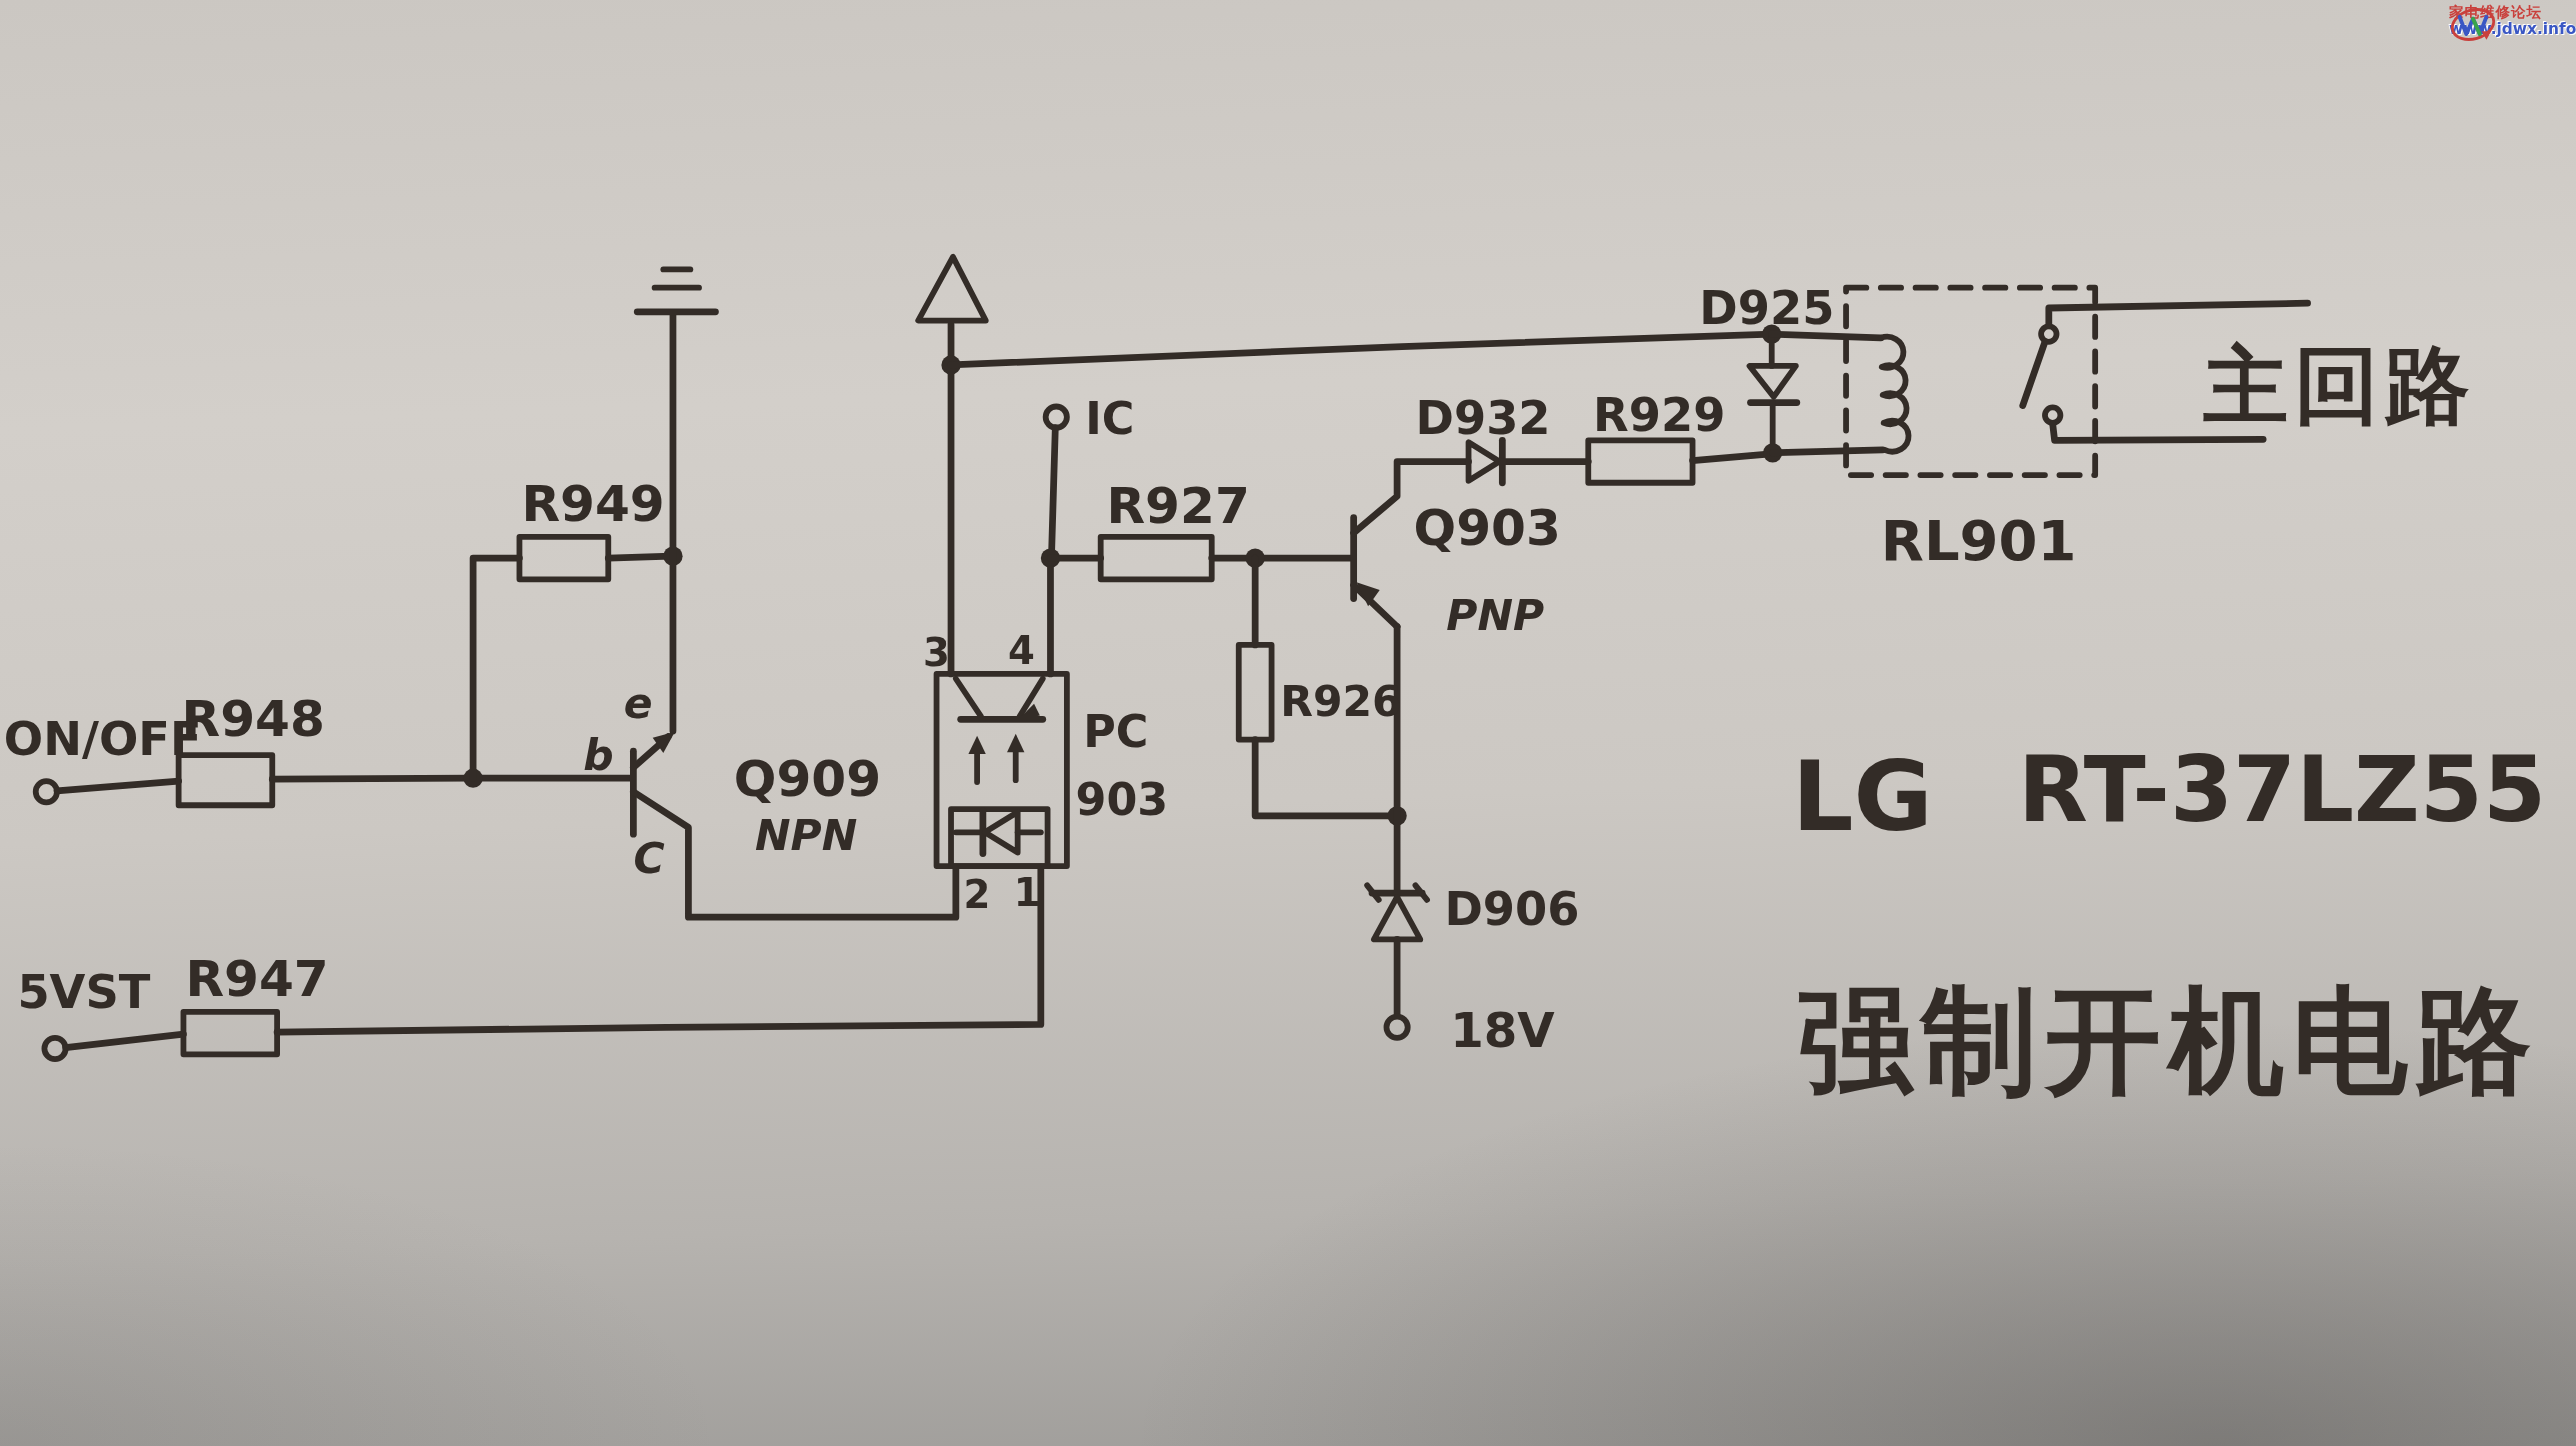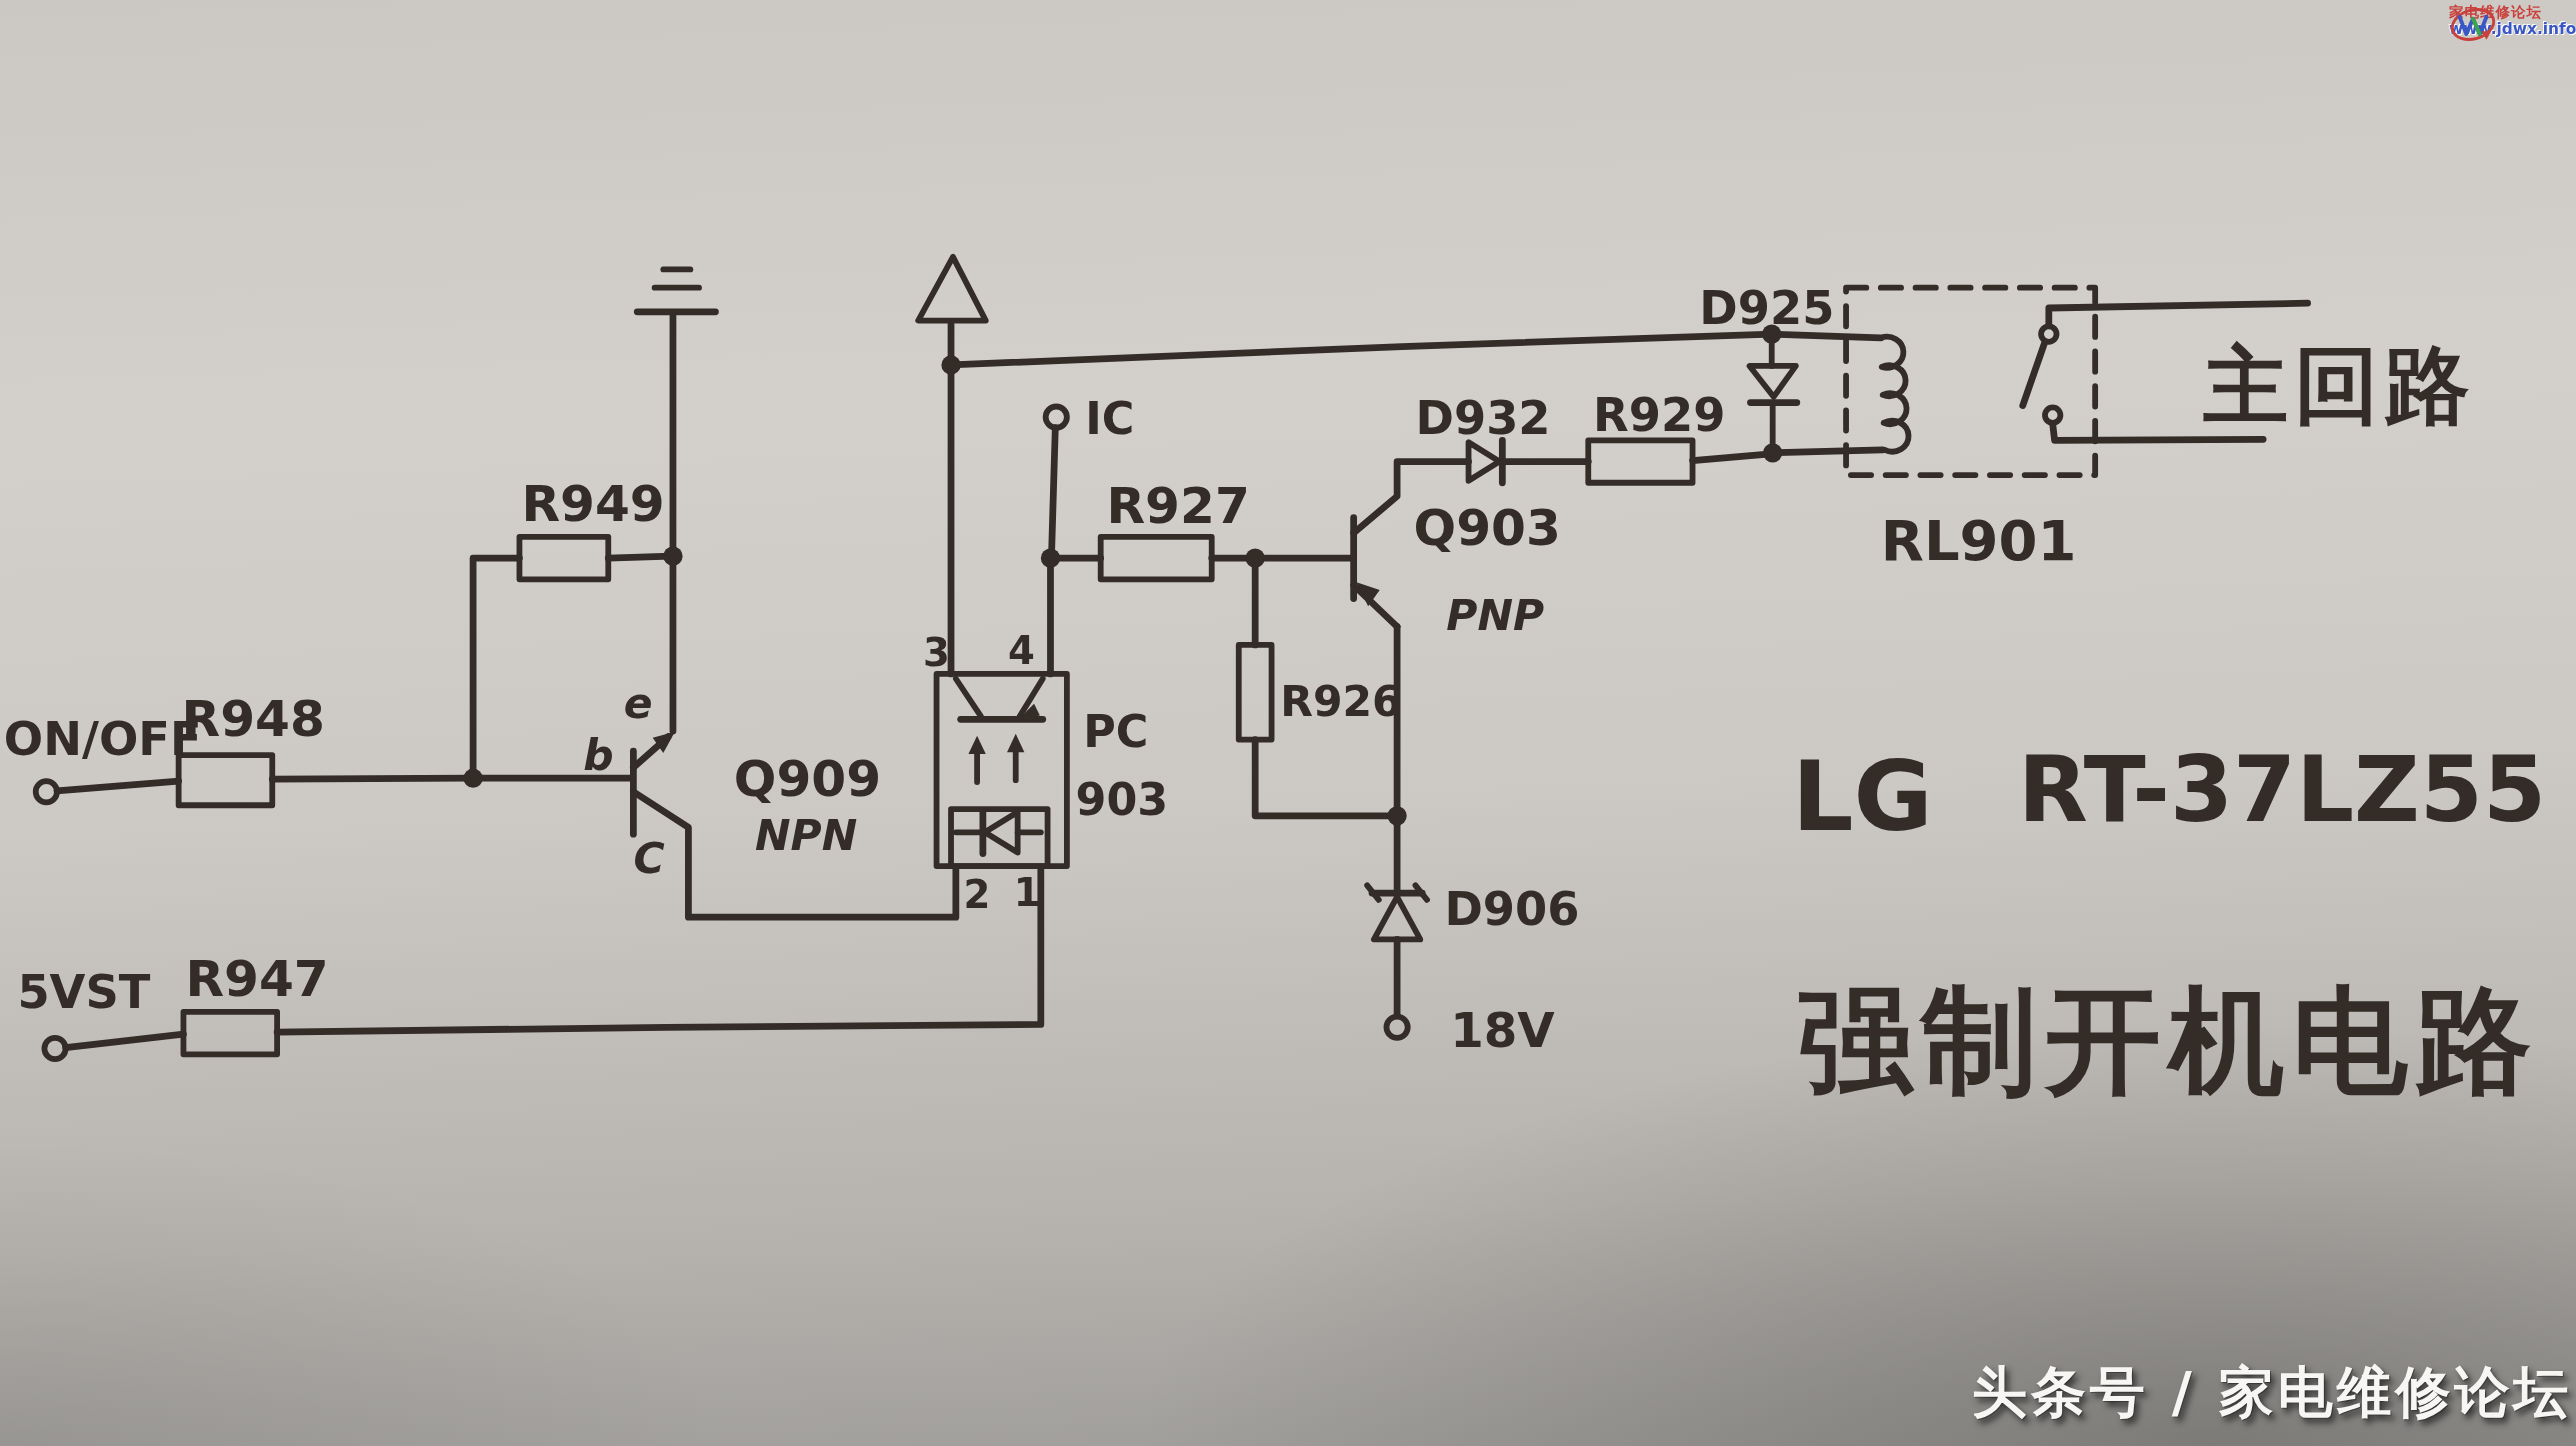--- a/index.html
+++ b/index.html
@@ -204,21 +204,20 @@
   <text x="1948" y="580" font-size="58">RL901</text>
   <text x="2282" y="430" font-size="88" letter-spacing="6">主回路</text>
   <text x="1496" y="958" font-size="48">D906</text>
   <text x="1502" y="1084" font-size="50">18V</text>
 
   <text x="1856" y="860" font-size="100">LG</text>
   <text x="2090" y="850" font-size="94">RT-37LZ55</text>
   <text x="1862" y="1120" font-size="120" letter-spacing="8">强制开机电路</text>
 </svg>
 
-  <div id="caption">头条号 / 家电维修论坛</div>
 
   <div id="watermark">
     <svg width="48" height="41" viewBox="0 0 50 42">
       <ellipse cx="25" cy="21" rx="22" ry="15" fill="none" stroke="#c9403c" stroke-width="3" transform="rotate(-16 25 21)"></ellipse>
       <path d="M11,13 L18,31 L25,15 L32,31 L39,13" fill="none" stroke="#3a57c4" stroke-width="4" stroke-linecap="round" stroke-linejoin="round"></path>
       <path d="M25,15 L32,31" fill="none" stroke="#3aa54a" stroke-width="4" stroke-linecap="round"></path>
       <polygon points="34,28 44,28 39,37" fill="#c9403c"></polygon>
     </svg>
     <div id="wm-text">
       <span id="wm-name">家电维修论坛</span>

